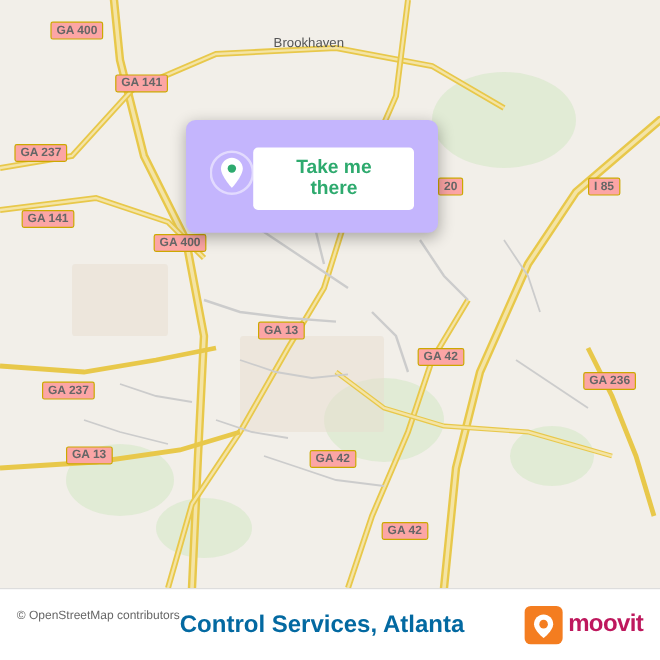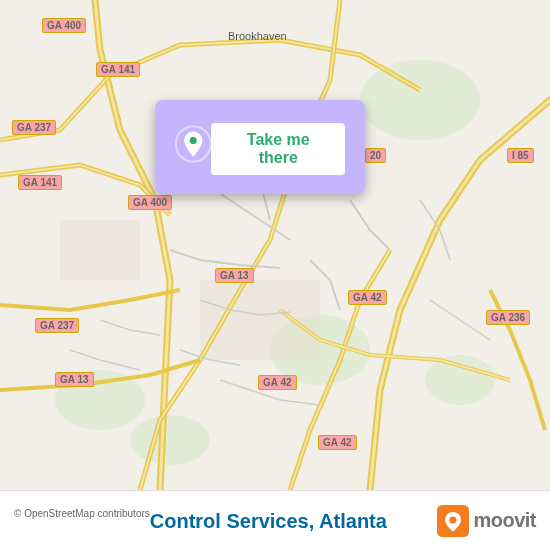--- a/index.html
+++ b/index.html
@@ -104,21 +104,21 @@
     }
 
     .moovit-icon {
       width: 32px;
       height: 32px;
     }
 
     .moovit-text {
       font-size: 20px;
       font-weight: 700;
-      color: #737373;
+      color: #be185d;
       letter-spacing: -0.5px;
     }
 
     
     .road-label {
       position: absolute;
       font-size: 10px;
       font-weight: bold;
       color: #666;
       background: #fca5a5;
@@ -194,21 +194,21 @@
     <path d="M 70 350 L 100 360 L 140 370" stroke="#ccc" stroke-width="1.5" fill="none"></path>
     <path d="M 420 200 L 440 230 L 450 260" stroke="#ccc" stroke-width="1.5" fill="none"></path>
     <path d="M 430 300 L 460 320 L 490 340" stroke="#ccc" stroke-width="1.5" fill="none"></path>
   </svg>
 
   <div class="road-label" style="top:18px; left:42px;">GA 400</div>
   <div class="road-label" style="top:62px; left:96px;">GA 141</div>
   <div class="road-label" style="top:120px; left:12px;">GA 237</div>
   <div class="road-label" style="top:175px; left:18px;">GA 141</div>
   <div class="road-label" style="top:195px; left:128px;">GA 400</div>
-  <div class="road-label" style="top:148px; left:507px;">I 85</div>
+  <div class="road-label" style="top:148px; left:490px;">I 85</div>
   <div class="road-label" style="top:148px; left:365px;">20</div>
   <div class="road-label" style="top:268px; left:215px;">GA 13</div>
   <div class="road-label" style="top:290px; left:348px;">GA 42</div>
   <div class="road-label" style="top:318px; left:35px;">GA 237</div>
   <div class="road-label" style="top:372px; left:55px;">GA 13</div>
   <div class="road-label" style="top:375px; left:258px;">GA 42</div>
   <div class="road-label" style="top:310px; left:486px;text-align:right;">GA 236</div>
   <div class="road-label" style="top:435px; left:318px;">GA 42</div>
 
   <div class="text-label" style="top:30px; left:218px;">Brookhaven</div>

